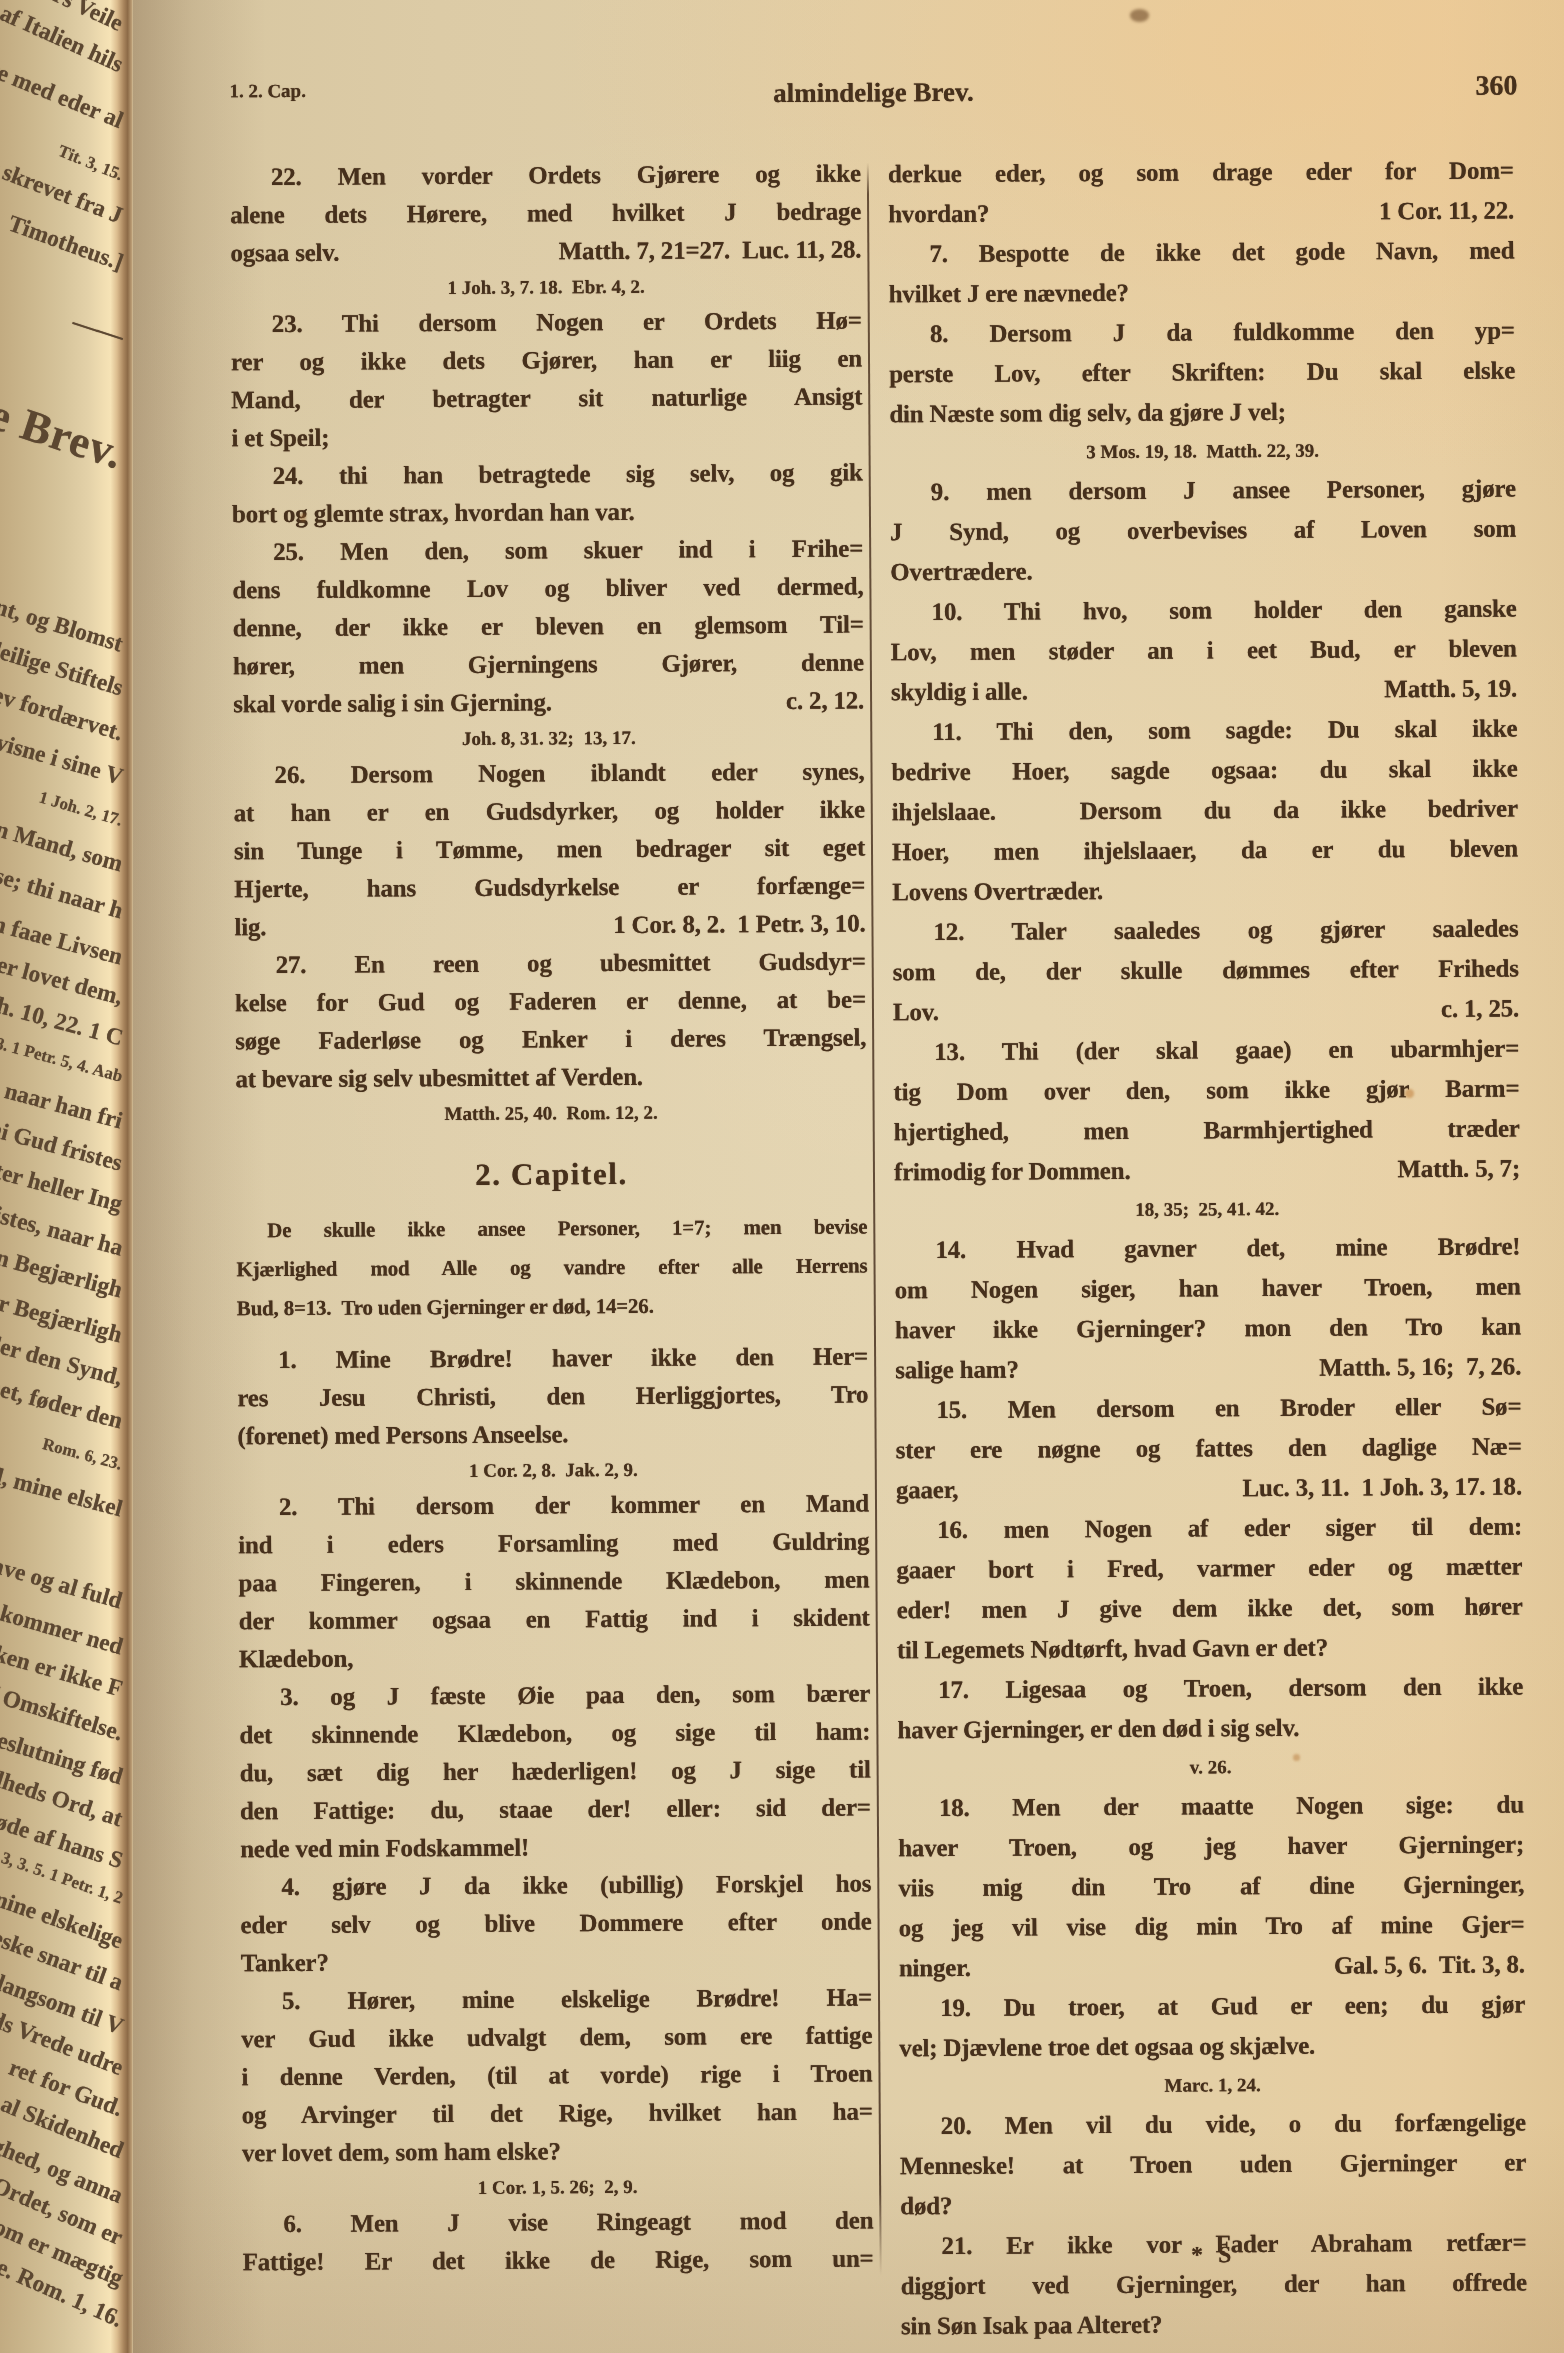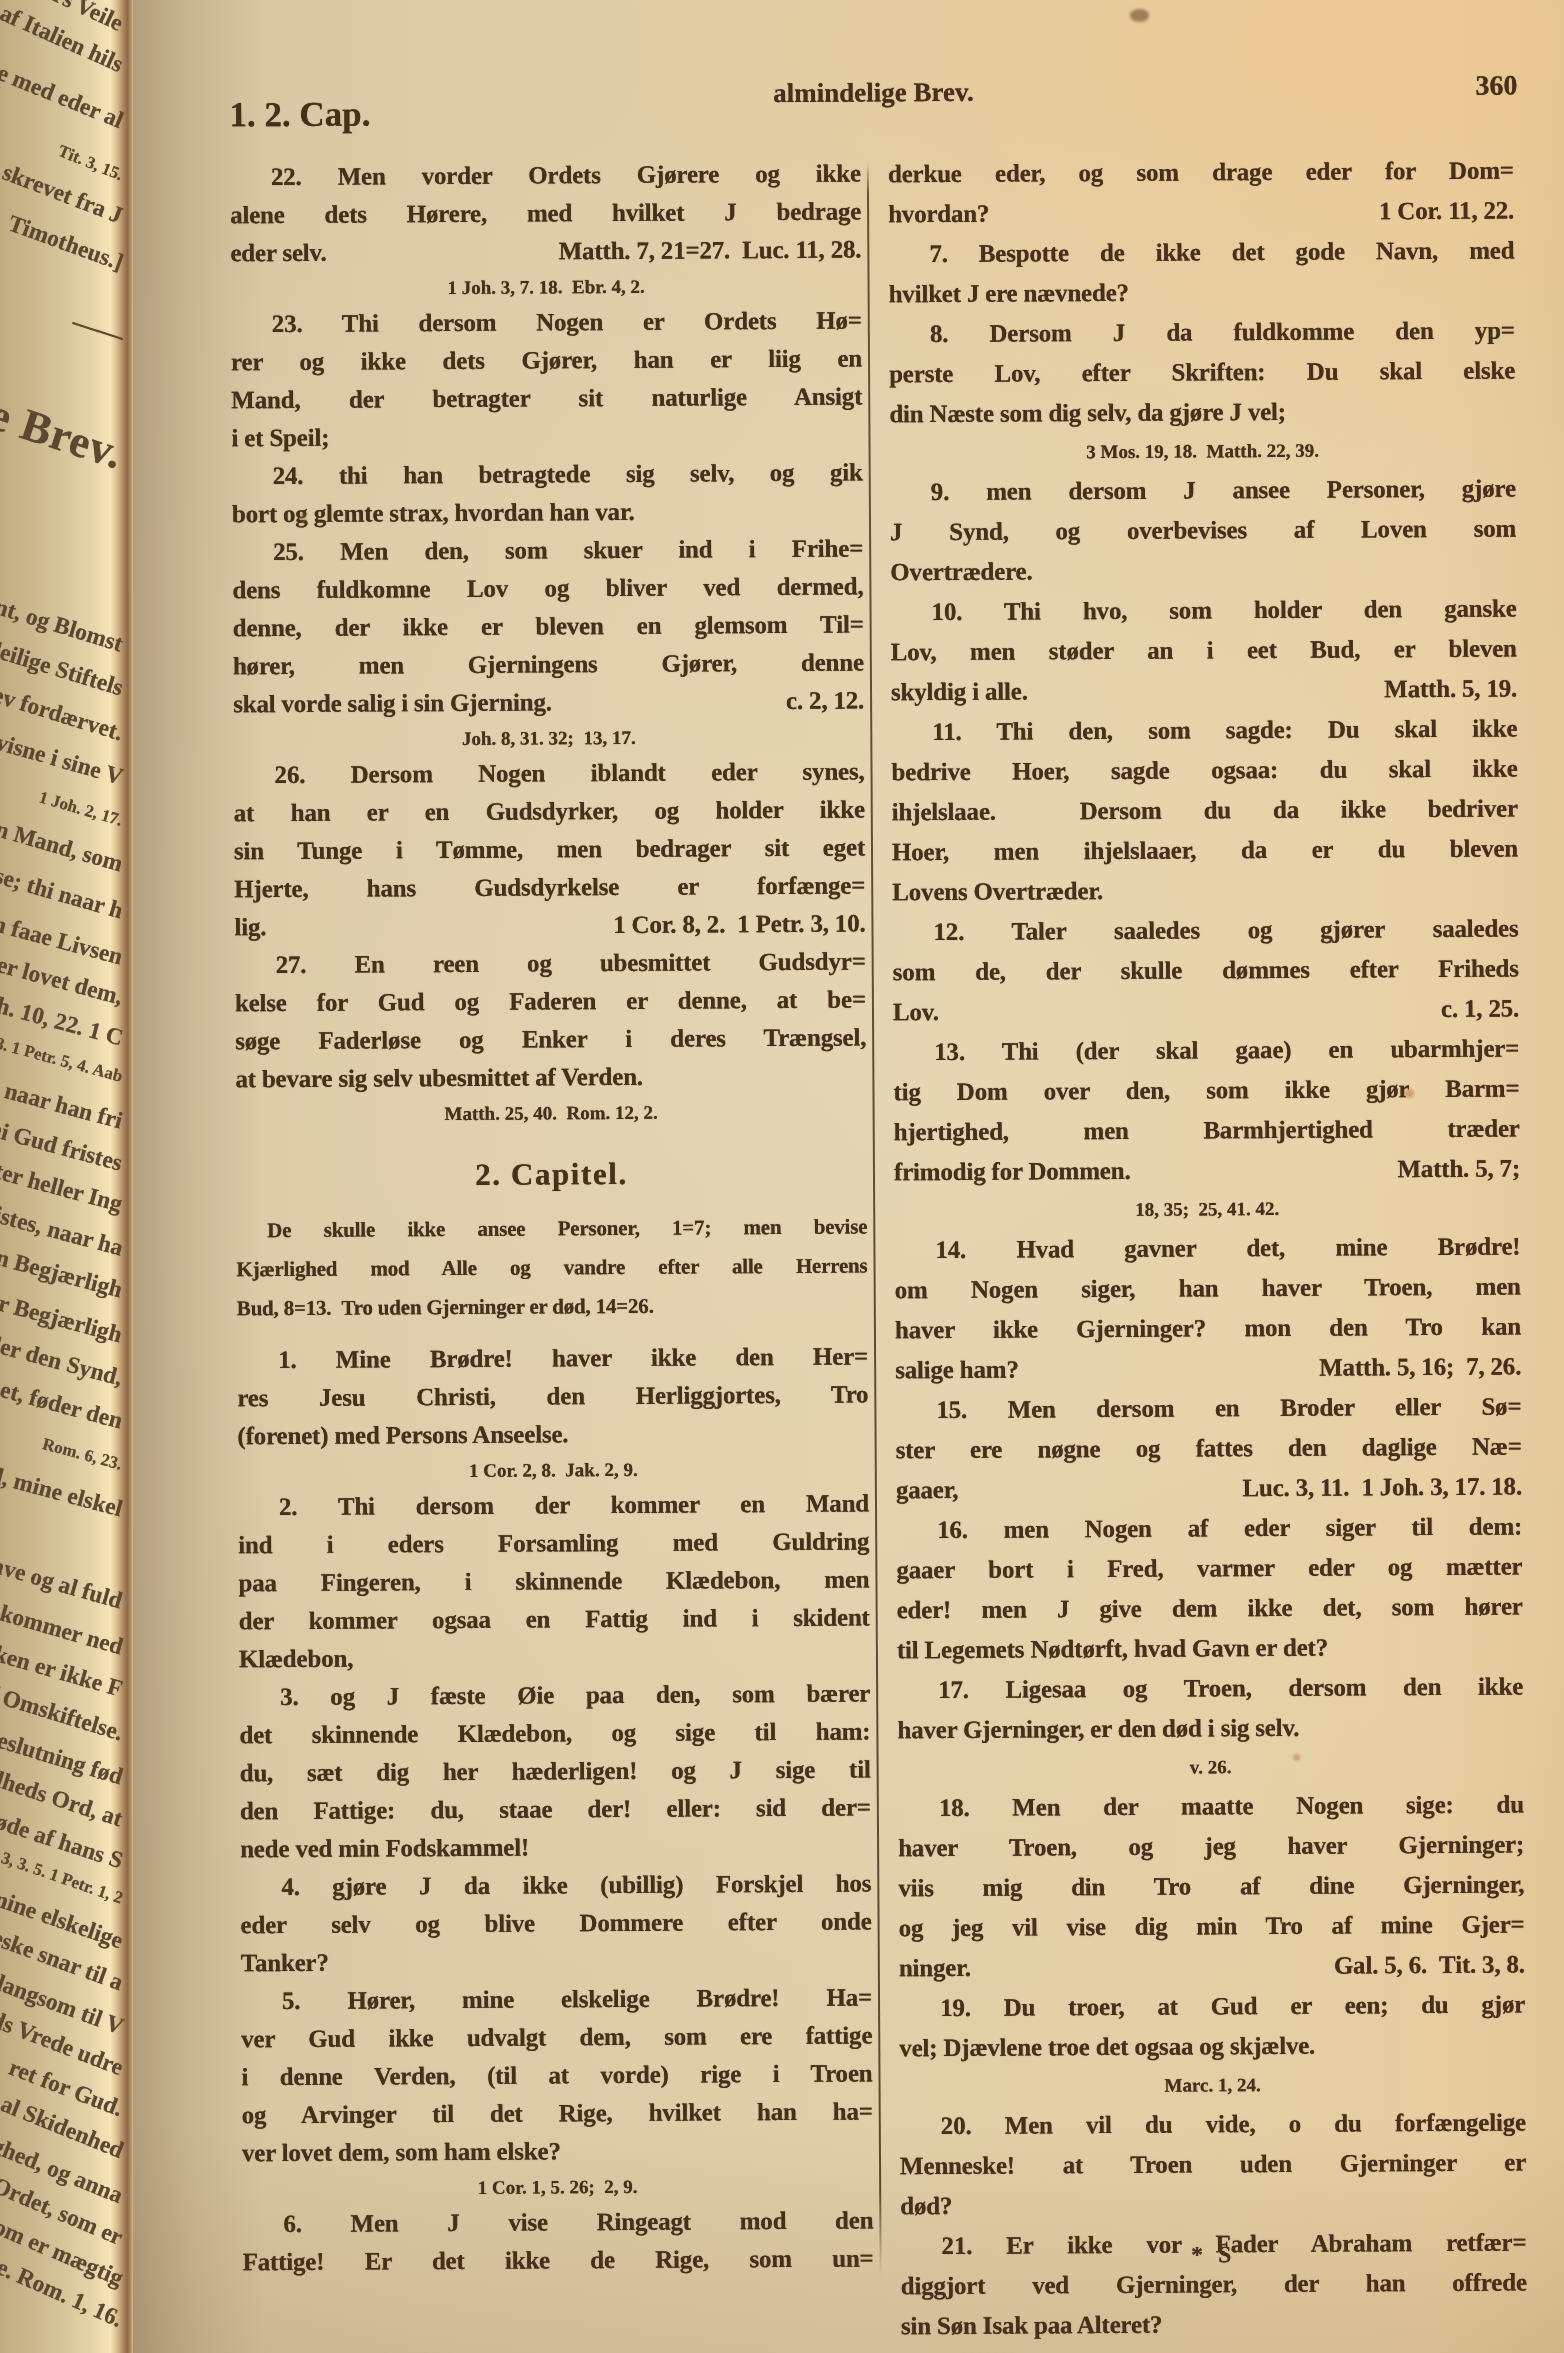--- a/index.html
+++ b/index.html
@@ -36,21 +36,21 @@
     transform-origin:100% 50%;transform:rotate(var(--r,16deg));
     font-weight:700;font-size:23.5px;color:#5c4731;
     text-shadow:0 0 0.8px rgba(90,70,50,.7);
   }
   .gfrag.s{font-size:17px;}
   .gfrag.l{font-size:45px;letter-spacing:0.8px;}
   .gfrag.rule{font-size:27px;letter-spacing:-1.6px;}
   
   #content{position:absolute;inset:0;transform:rotate(-.35deg);color:#46301c;}
   .ink{text-shadow:0 0 0.8px rgba(70,45,25,.85);font-weight:700;}
-  #hdr-left{position:absolute;left:236px;top:92px;font-size:35px;}
+  #hdr-left{position:absolute;left:236px;top:77px;font-size:19px;}
   #hdr-center{position:absolute;left:880px;top:78px;transform:translateX(-50%);font-size:27px;white-space:nowrap;}
   #hdr-right{position:absolute;right:41px;top:74px;font-size:28px;}
   #divider{
     position:absolute;left:873px;top:163px;width:2.3px;height:2113px;
     background:linear-gradient(180deg, rgba(80,56,36,0), rgba(80,56,36,.85) 1.5%, rgba(70,48,32,.85) 96%, rgba(80,56,36,0));
   }
   .col{position:absolute;top:155px;}
   #col-left{left:236px;width:631px;}
   #col-right{left:894px;width:626px;}
   .line{
@@ -136,21 +136,21 @@
     <div id="hdr-center" class="ink">almindelige Brev.</div>
     <div id="hdr-right" class="ink">360</div>
 
     <div id="divider"></div>
 
     <div id="col-left" class="col ink">
         <div class="block verse">
           <div class="line">22. Men vorder Ordets Gjørere og ikke</div>
           <div class="line">alene dets Hørere, med hvilket J bedrage</div>
           <div class="line end split">
-            <span>eder selv.</span>
+            <span>ogsaa selv.</span>
             <span>Matth. 7, 21=27.&nbsp;&nbsp;Luc. 11, 28.</span>
           </div>
         </div>
         <div class="block ref">1 Joh. 3, 7. 18.&nbsp;&nbsp;Ebr. 4, 2.</div>
         <div class="block verse">
           <div class="line">23. Thi dersom Nogen er Ordets Hø=</div>
           <div class="line">rer og ikke dets Gjører, han er liig en</div>
           <div class="line">Mand, der betragter sit naturlige Ansigt</div>
           <div class="line end">i et Speil;</div>
         </div>

